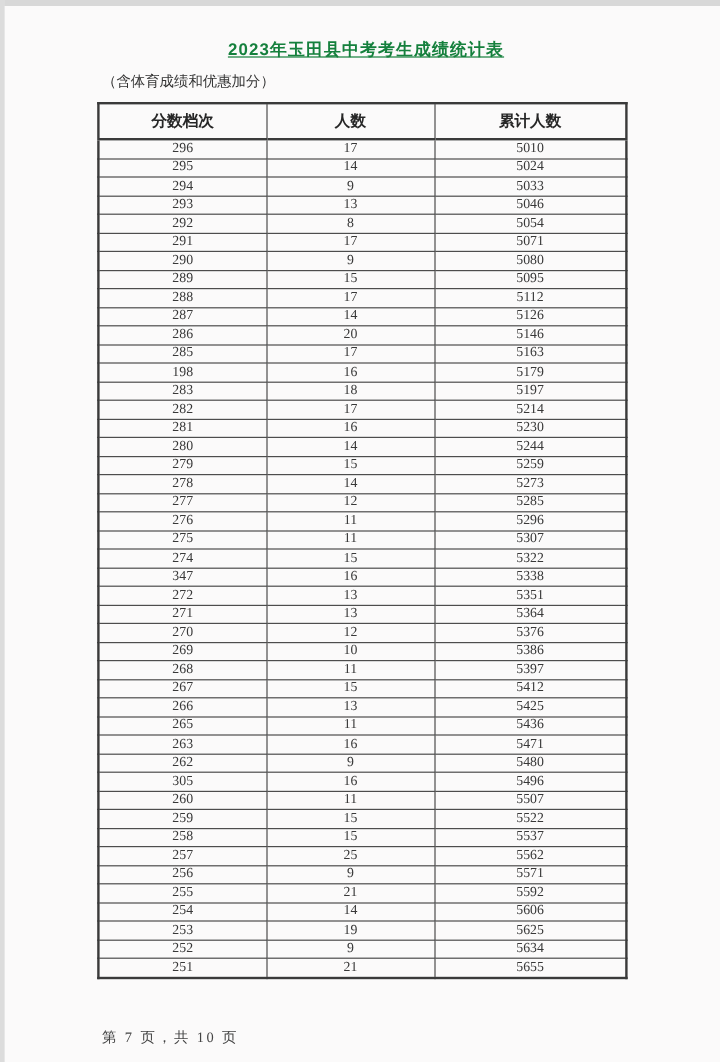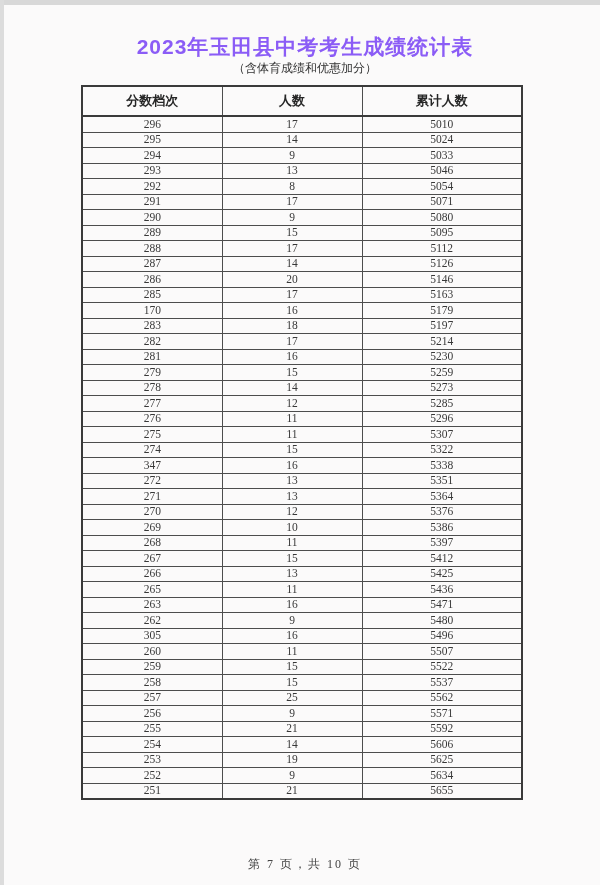--- a/index.html
+++ b/index.html
@@ -29,29 +29,30 @@
     width: 596px; height: 880px;
     background: #fbfafa;
   }
   .title {
     position: absolute;
     top: 33px; left: 85px;
     width: 440px;
     text-align: center;
     font-family: "Liberation Sans", sans-serif;
     font-weight: bold;
-    font-size: 21px;
+    font-size: 14px;
     letter-spacing: 1px;
-    color: #8b5cf6;
+    color: #15803d;
+    text-decoration: underline;
   }
   .subtitle {
     position: absolute;
     top: 60px; left: 85px;
     width: 440px;
-    text-align: center;
+    text-align: left;
     font-family: "Liberation Sans", sans-serif;
     font-size: 12px;
     color: #333333;
   }
   table.score-table {
     position: absolute;
     top: 85px; left: 81px;
     width: 440px;
     border-collapse: collapse;
     table-layout: fixed;
@@ -80,21 +81,20 @@
     height: 14.5px;
     font-family: "Liberation Serif", serif;
     font-size: 11.5px;
     line-height: 1;
     color: #383838;
   }
   .footer {
     position: absolute;
     top: 856px; left: 85px;
     width: 440px;
-    text-align: center;
     font-family: "Liberation Serif", serif;
     font-size: 12px;
     letter-spacing: 2px;
     color: #444444;
   }
 </style>
 </head>
 <body>
 
 <div class="edge-top"></div>
@@ -172,40 +172,45 @@
         <td>286</td>
         <td>20</td>
         <td>5146</td>
       </tr>
       <tr>
         <td>285</td>
         <td>17</td>
         <td>5163</td>
       </tr>
       <tr>
-        <td>170</td>
+        <td>198</td>
         <td>16</td>
         <td>5179</td>
       </tr>
       <tr>
         <td>283</td>
         <td>18</td>
         <td>5197</td>
       </tr>
       <tr>
         <td>282</td>
         <td>17</td>
         <td>5214</td>
       </tr>
       <tr>
         <td>281</td>
         <td>16</td>
         <td>5230</td>
       </tr>
       <tr>
+        <td>280</td>
+        <td>14</td>
+        <td>5244</td>
+      </tr>
+      <tr>
         <td>279</td>
         <td>15</td>
         <td>5259</td>
       </tr>
       <tr>
         <td>278</td>
         <td>14</td>
         <td>5273</td>
       </tr>
       <tr>

